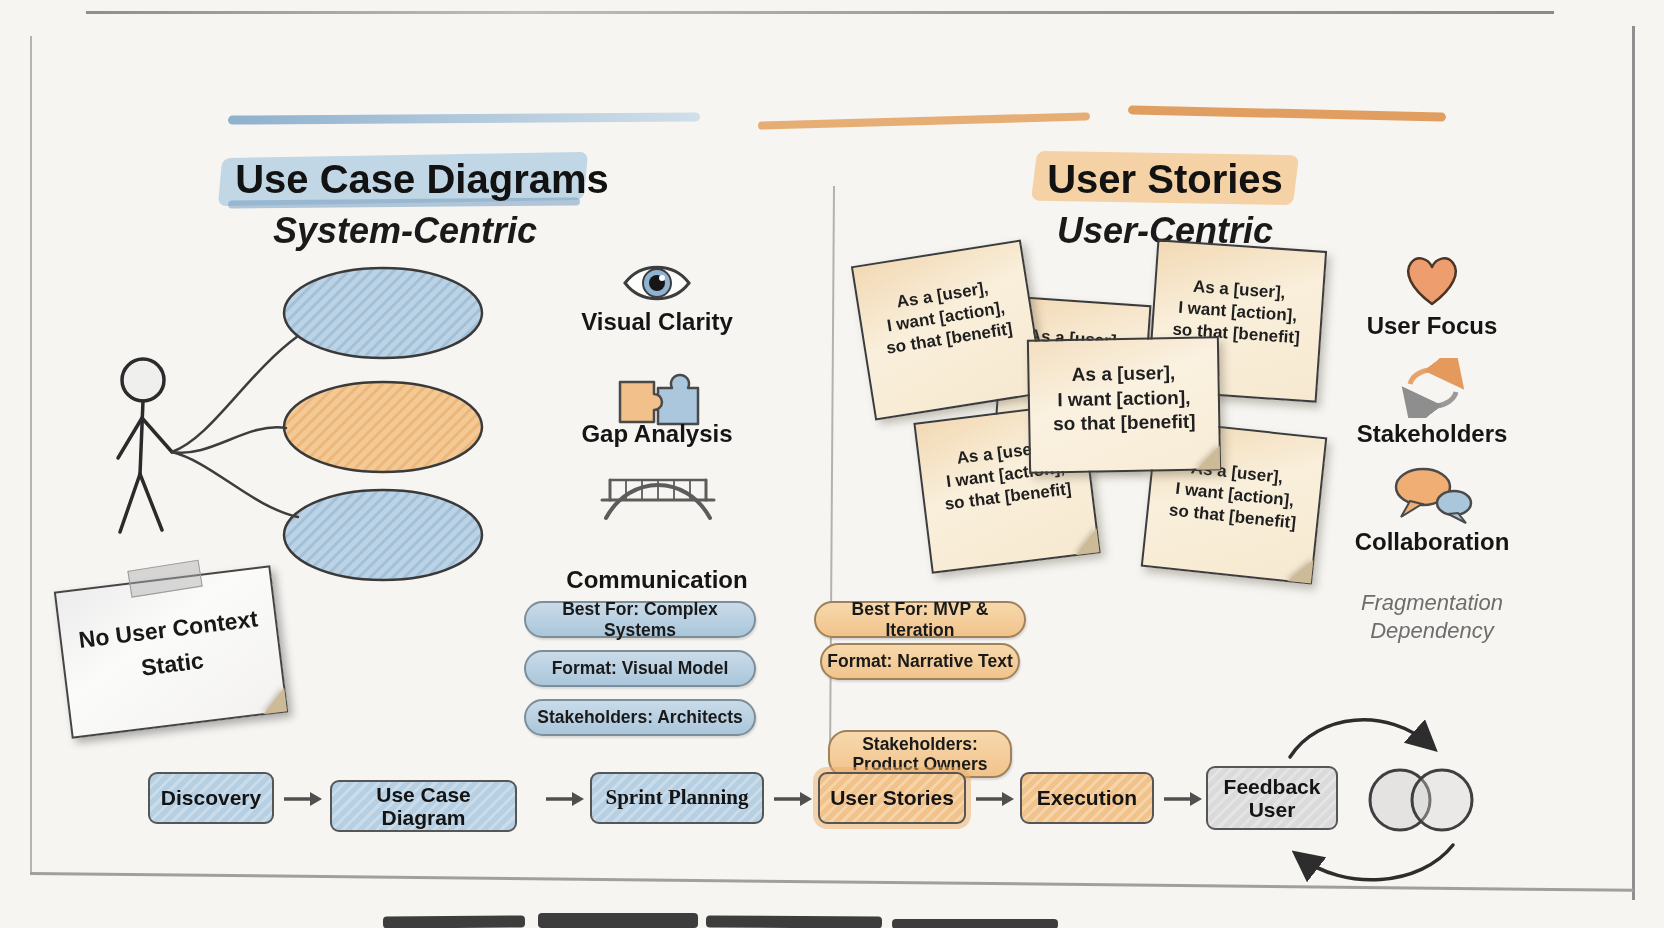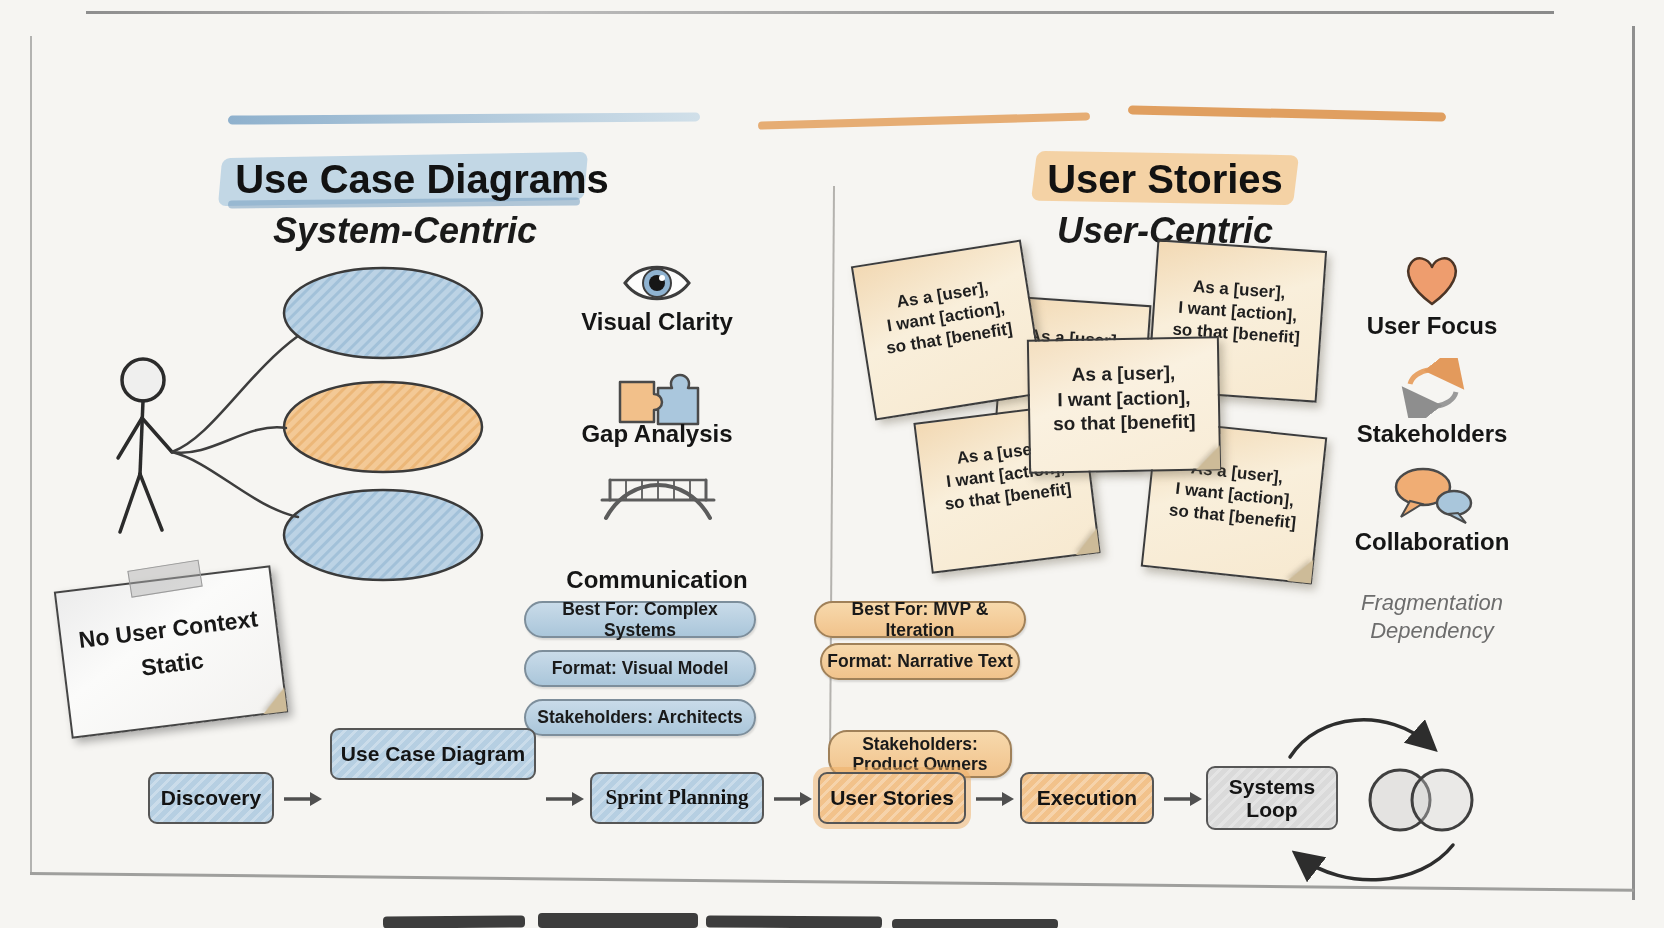--- a/index.html
+++ b/index.html
@@ -242,41 +242,41 @@
 
   <div class="pill pill-orange" style="left:814px; top:601px; width:212px; height:37px;">Best For: MVP &amp; Iteration</div>
   <div class="pill pill-orange" style="left:820px; top:643px; width:200px; height:37px;">Format: Narrative Text</div>
   <div class="pill pill-orange" style="left:828px; top:694px; width:184px; height:48px; padding:0 14px;margin-top:36px;">Stakeholders: Product Owners</div>
 
   <div class="flow-box fb-blue" style="left:148px; top:772px; width:126px; height:52px;">Discovery</div>
   <svg class="flow-arrow" style="left:282px; top:790px;" width="42" height="18" viewBox="0 0 42 18">
       <line x1="2" y1="9" x2="28" y2="9" stroke="#4f4f4f" stroke-width="3.5"></line>
       <polygon points="28,2 40,9 28,16" fill="#4f4f4f"></polygon>
     </svg>
-  <div class="flow-box fb-blue" style="left:330px; top:728px; width:206px; height:52px;">Use Case Diagram</div>
+  <div class="flow-box fb-blue" style="left:330px; top:780px; width:187px; height:52px;">Use Case Diagram</div>
   <svg class="flow-arrow" style="left:544px; top:790px;" width="42" height="18" viewBox="0 0 42 18">
       <line x1="2" y1="9" x2="28" y2="9" stroke="#4f4f4f" stroke-width="3.5"></line>
       <polygon points="28,2 40,9 28,16" fill="#4f4f4f"></polygon>
     </svg>
   <div class="flow-box fb-blue" style="left:590px; top:772px; width:174px; height:52px;font-family:Liberation Serif, serif;">Sprint Planning</div>
   <svg class="flow-arrow" style="left:772px; top:790px;" width="42" height="18" viewBox="0 0 42 18">
       <line x1="2" y1="9" x2="28" y2="9" stroke="#4f4f4f" stroke-width="3.5"></line>
       <polygon points="28,2 40,9 28,16" fill="#4f4f4f"></polygon>
     </svg>
   <div class="flow-box fb-orange fb-glow" style="left:818px; top:772px; width:148px; height:52px;">User Stories</div>
   <svg class="flow-arrow" style="left:974px; top:790px;" width="42" height="18" viewBox="0 0 42 18">
       <line x1="2" y1="9" x2="28" y2="9" stroke="#4f4f4f" stroke-width="3.5"></line>
       <polygon points="28,2 40,9 28,16" fill="#4f4f4f"></polygon>
     </svg>
   <div class="flow-box fb-orange" style="left:1020px; top:772px; width:134px; height:52px;">Execution</div>
   <svg class="flow-arrow" style="left:1162px; top:790px;" width="42" height="18" viewBox="0 0 42 18">
       <line x1="2" y1="9" x2="28" y2="9" stroke="#4f4f4f" stroke-width="3.5"></line>
       <polygon points="28,2 40,9 28,16" fill="#4f4f4f"></polygon>
     </svg>
-  <div class="flow-box fb-gray" style="left:1206px; top:766px; width:132px; height:64px; padding:0 18px;">Systems Loop</div>
+  <div class="flow-box fb-gray" style="left:1206px; top:766px; width:132px; height:64px; padding:0 18px;">Feedback User</div>
 
   <svg class="abs" style="left:1248px; top:695px;" width="310" height="205" viewBox="0 0 310 205">
     <defs>
       <marker id="ahB" markerWidth="9" markerHeight="9" refX="6" refY="4.5" orient="auto">
           <path d="M0,0 L9,4.5 L0,9 Z" fill="#2d2d2d"></path>
         </marker>
     </defs>
     <g>
       <circle cx="152" cy="105" r="30" fill="rgba(195,195,195,0.35)" stroke="#3f3f3f" stroke-width="3"></circle>
       <circle cx="194" cy="105" r="30" fill="rgba(212,212,212,0.35)" stroke="#3f3f3f" stroke-width="3"></circle>

